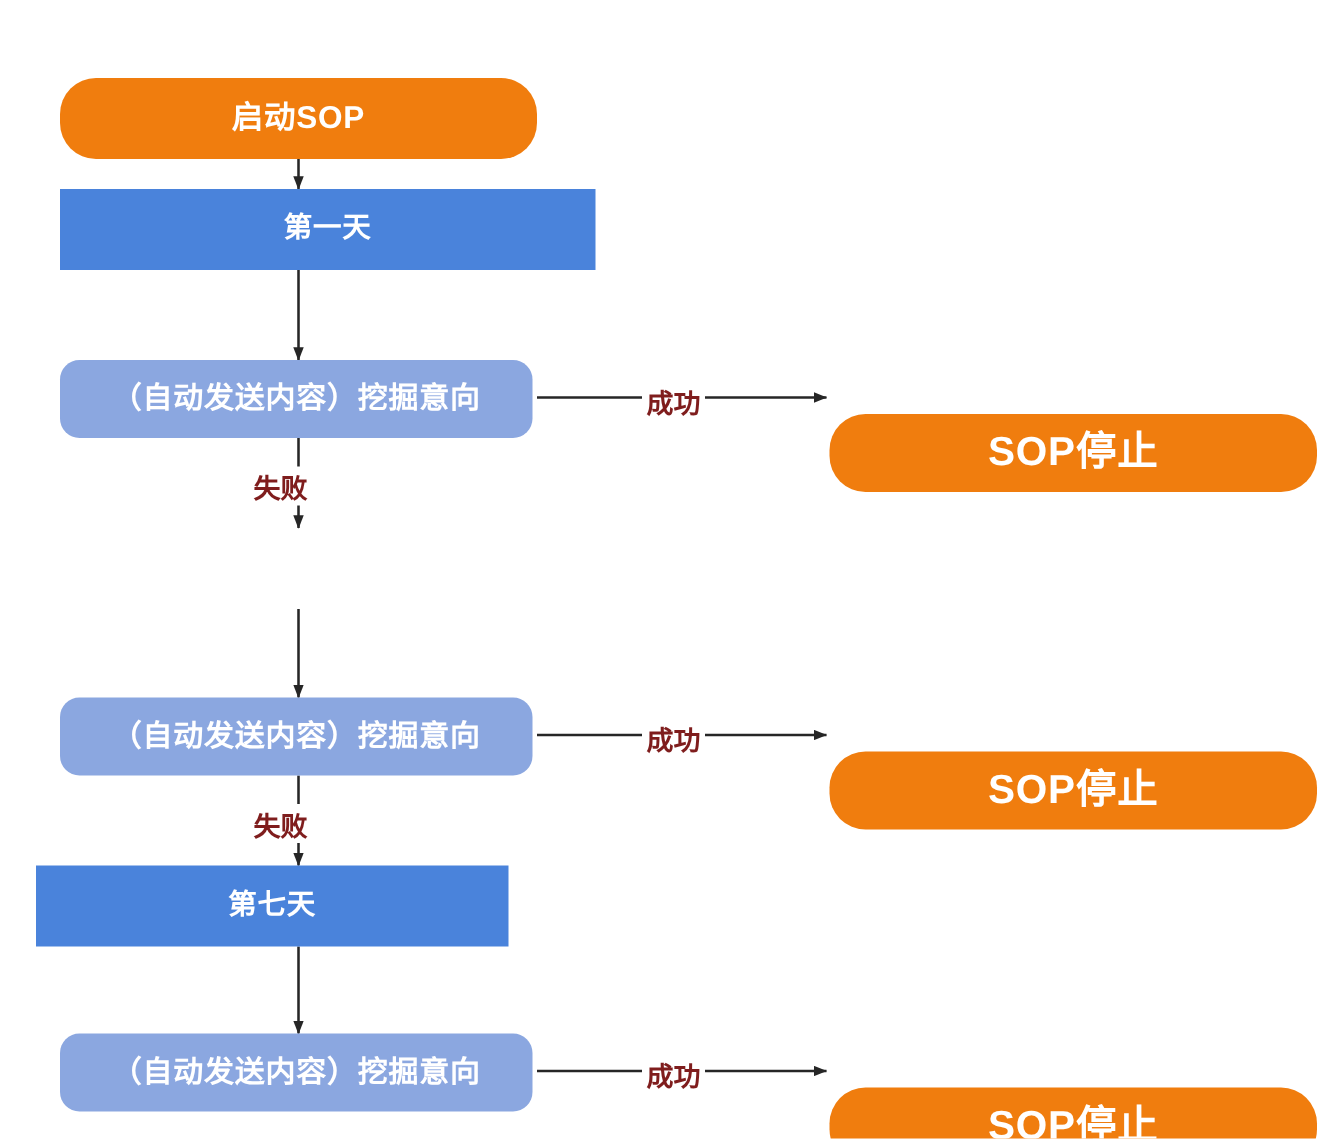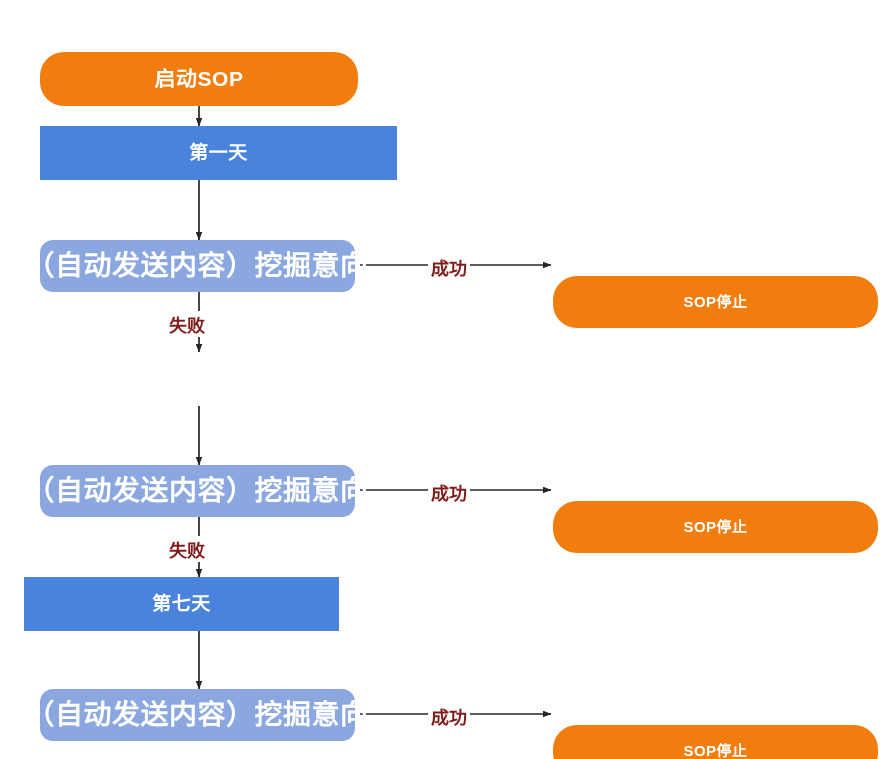--- a/index.html
+++ b/index.html
@@ -53,23 +53,23 @@
   .node.day {
     background: #4a83db;
     border-radius: 0;
   }
   .node.action {
     background: #8ba7e0;
     border-radius: 13px;
   }
 
   .node.start  { font-size: 21px; }
-  .node.stop   { font-size: 15px; }
+  .node.stop   { font-size: 27px; }
   .node.day    { font-size: 19px; }
-  .node.action { font-size: 28px; }
+  .node.action { font-size: 20px; }
 
   
   .edge-label {
     position: absolute;
     color: #7f1d1d;
     font-size: 18px;
     font-weight: bold;
     background: #ffffff;
     padding: 0 3px;
     white-space: nowrap;

